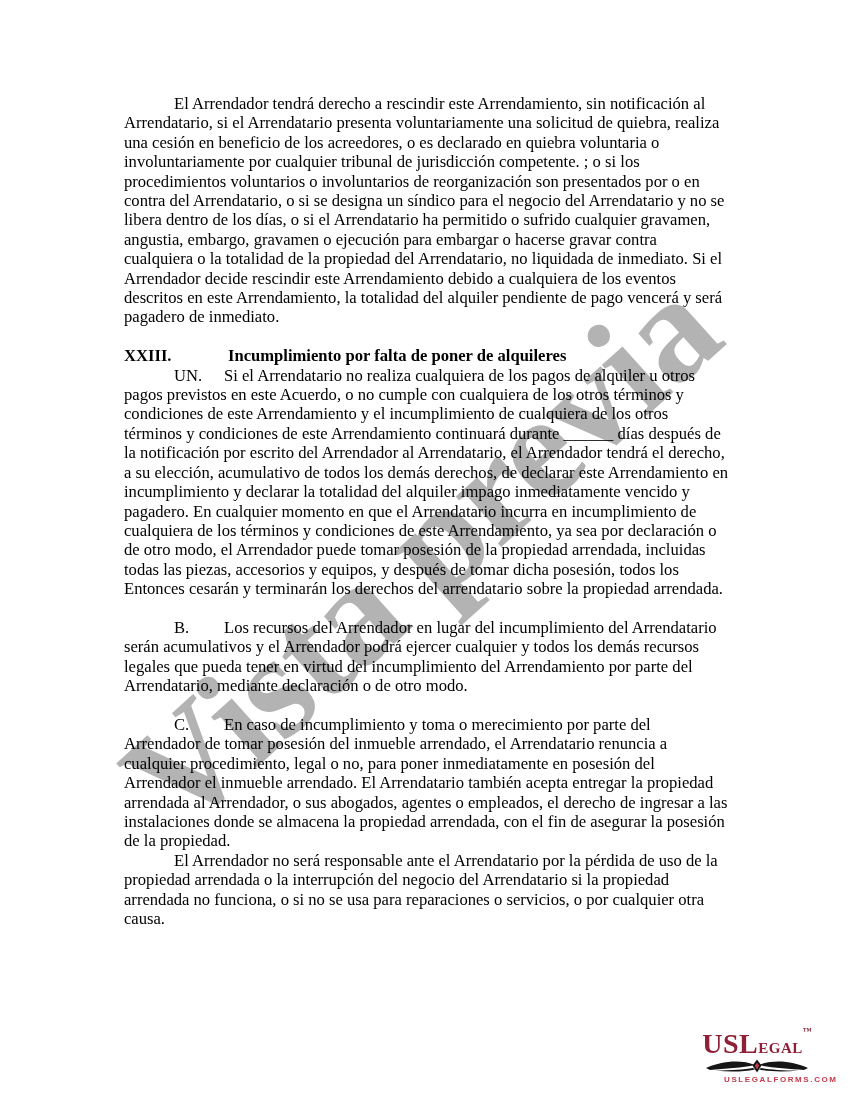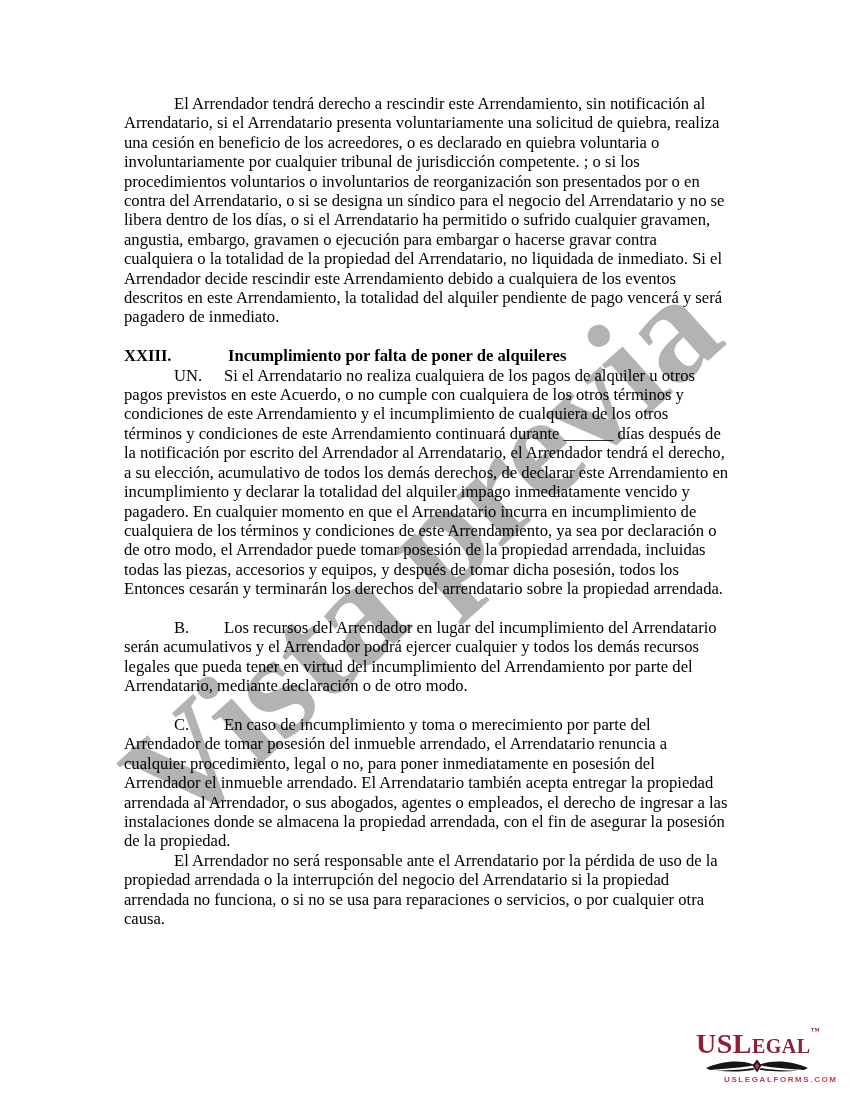--- a/index.html
+++ b/index.html
@@ -53,21 +53,21 @@
   }
   .logo-text {
     font-family:"Liberation Serif","DejaVu Serif",serif;
     font-weight:bold;
     font-size:28px;
     line-height:1;
     color:#8e2138;
     white-space:nowrap;
     letter-spacing:0.5px;
   }
-  .logo-text .small { font-size:20px; }
+  .logo-text .small { font-size:15px; }
   .logo-tm {
     font-size:9px;
     color:#8e2138;
     vertical-align:top;
     position:relative; top:-3px;
     letter-spacing:0;
   }
   .wings { display:block; margin:1px auto 0 auto; }
   .logo-site {
     font-family:"Liberation Sans","DejaVu Sans",sans-serif;

